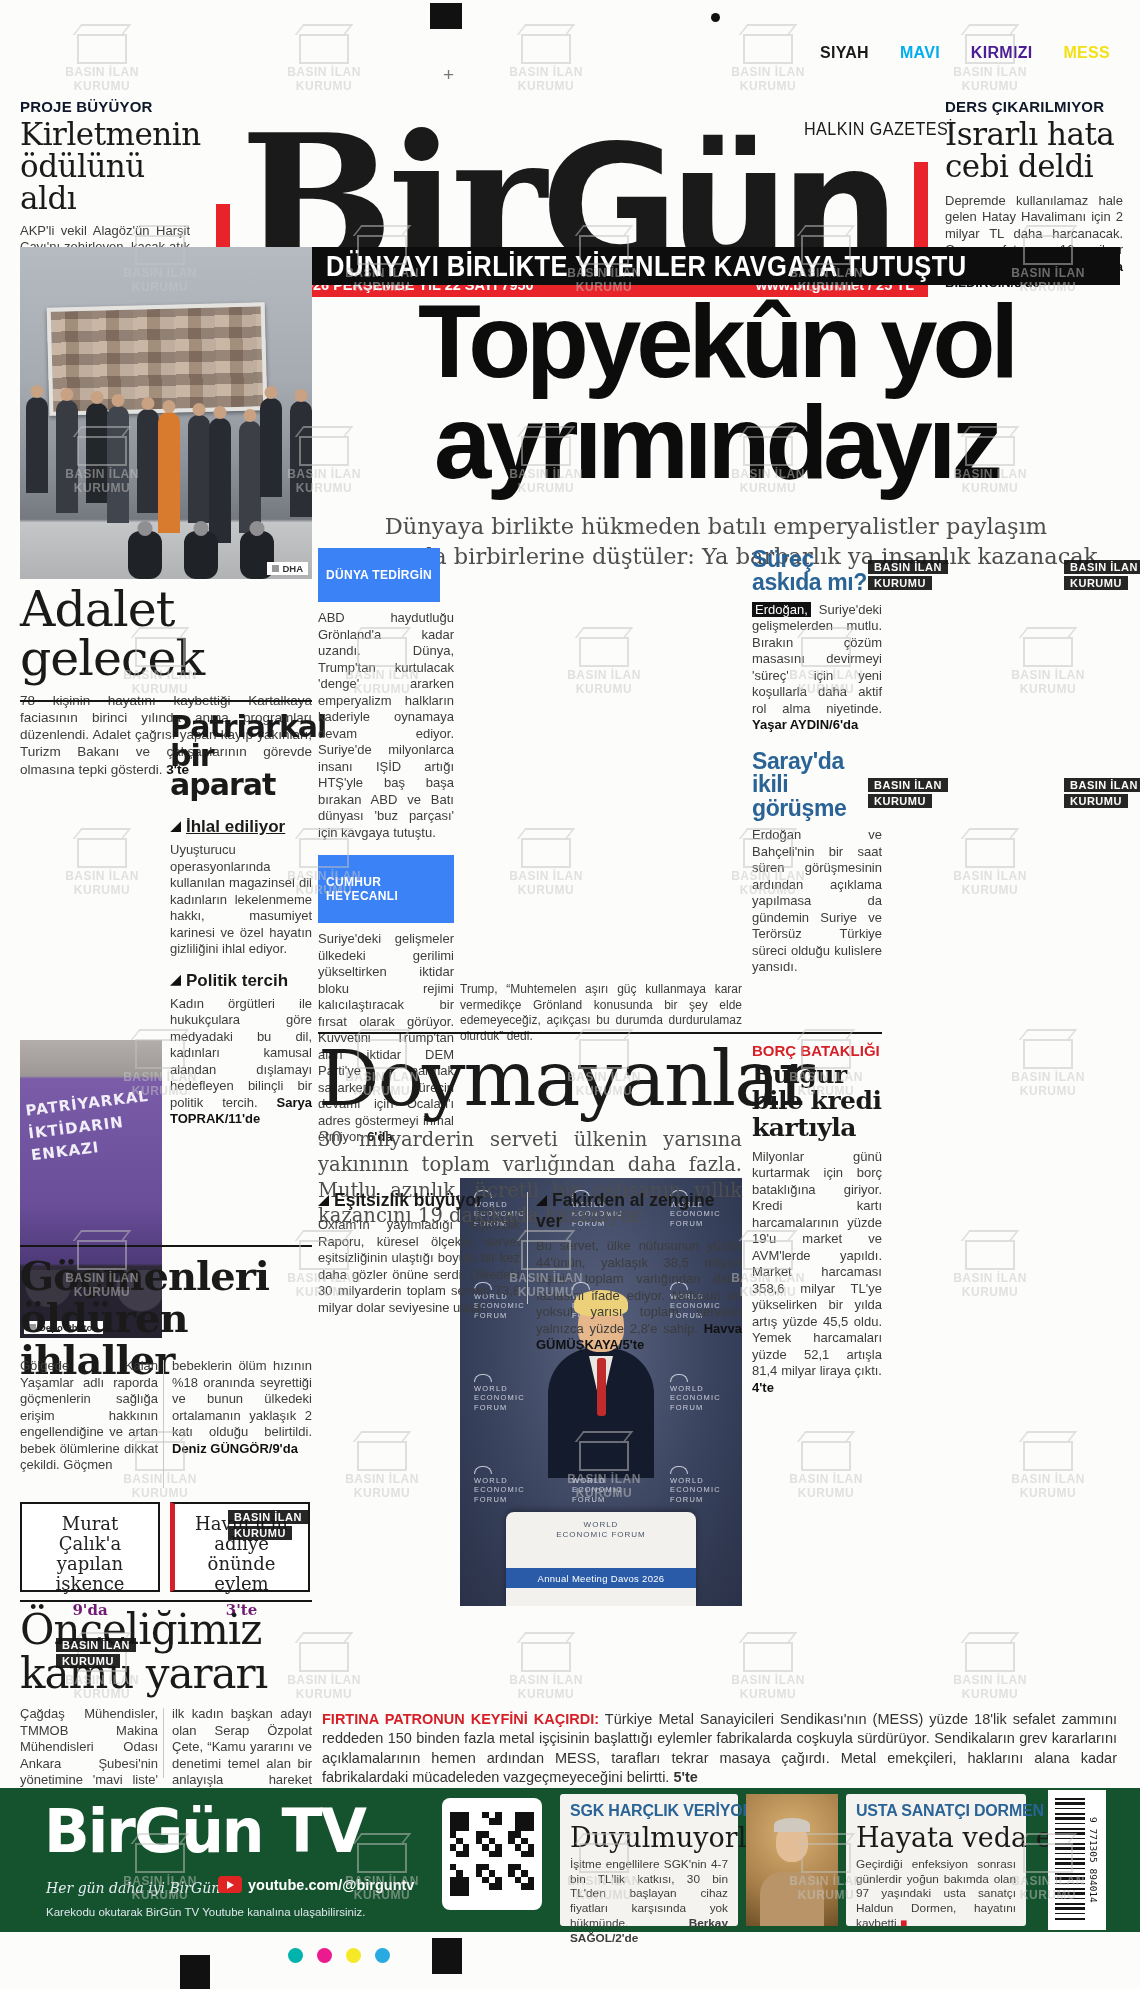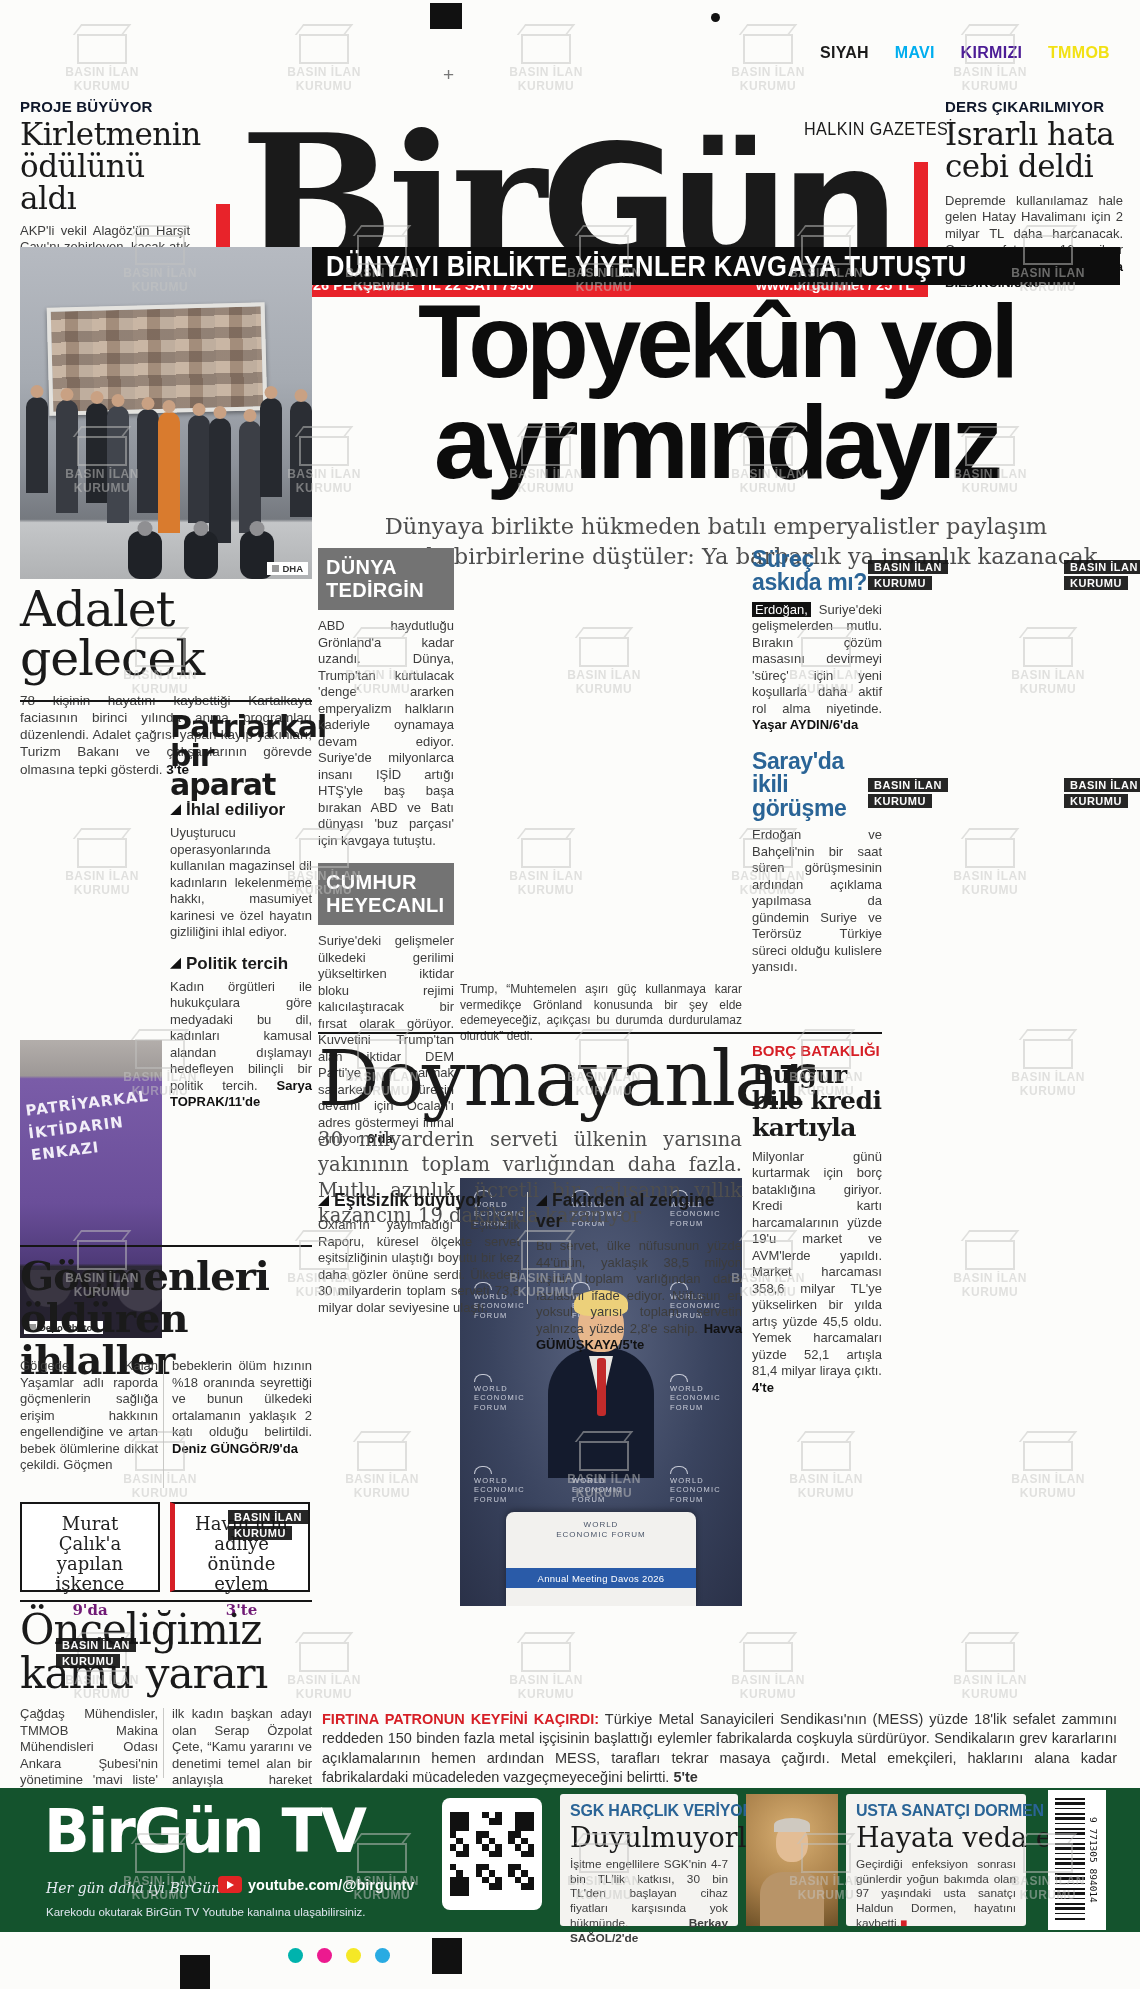--- a/index.html
+++ b/index.html
@@ -4,22 +4,22 @@
 <style>
   html,body{margin:0;padding:0;background:#888;}
   #page{position:relative;width:1140px;height:1989px;margin:0 auto;background:#fcfcfa;
         font-family:"Liberation Sans",sans-serif;color:#1a1a1a;overflow:hidden;}
   .abs{position:absolute;}
   .serif{font-family:"DejaVu Serif","Liberation Serif",serif;}
   .cond{transform:scaleX(.88);transform-origin:left center;}
   .body-txt{font-size:13px;line-height:1.27;color:#3d3d3d;text-align:justify;}
   .body-txt b{color:#111;}
   .kicker{font-weight:bold;font-size:15px;letter-spacing:.2px;color:#0f172a;}
-  .chip-kicker{background:#737373;color:#fff;font-weight:bold;font-size:20px;
-               padding:8px 8px;display:inline-block;letter-spacing:.3px;}
+  .chip-kicker{background:#3b82f6;color:#fff;font-weight:bold;font-size:12px;
+               padding:20px 8px;display:inline-block;letter-spacing:.3px;}
   .blue-head{color:#2a6496;font-weight:bold;font-size:23px;line-height:1.02;letter-spacing:-.4px;}
   .red{color:#d61f26;}
   .tri{display:inline-block;width:11px;height:11px;background:#111;
        clip-path:polygon(0 100%,100% 0,100% 100%);margin-right:5px;}
   .photo{overflow:hidden;position:relative;}
   .credit{position:absolute;background:#fff;color:#333;font-size:9.5px;font-weight:bold;
           padding:1px 5px;display:flex;align-items:center;gap:3px;}
   .credit i{width:7px;height:7px;background:#999;display:inline-block;}
   .hl{background:#111;color:#fff;padding:0 3px;}
   .vline{width:1px;background:#c9c9c6;}
@@ -58,21 +58,21 @@
 <div id="page">
 
   <div class="abs" style="left:430px;top:3px;width:32px;height:26px;background:#111;"></div>
   <div class="abs" style="left:711px;top:13px;width:9px;height:9px;border-radius:50%;background:#111;"></div>
   <div class="abs" style="left:443px;top:64px;font-size:19px;color:#777;">+</div>
 
   <div class="abs" style="left:820px;top:44px;width:290px;display:flex;justify-content:space-between;font-weight:bold;font-size:16px;letter-spacing:.3px;">
     <span style="color:#1a1a1a;">SIYAH</span>
     <span style="color:#00aeef;">MAVI</span>
     <span style="color:#4c1d95;">KIRMIZI</span>
-    <span style="color:#f2e114;">TMMOB</span>
+    <span style="color:#f2e114;">MESS</span>
   </div>
 
   <div class="abs" style="left:20px;top:98px;width:170px;">
     <div class="kicker">PROJE BÜYÜYOR</div>
     <div class="serif" style="font-size:31px;line-height:1.03;margin-top:4px;letter-spacing:-.5px;">Kirletmenin ödülünü aldı</div>
     <p class="body-txt" style="margin:8px 0 0;">
       <span>AKP'li vekil Alagöz'ün Harşit Çayı'nı zehirleyen, kaçak atık havuzları inşa ettiği bakır madeninin genişletilmesi projesine onay çıktı. </span><b>İlayda SORKU/3'te</b>
     </p>
   </div>
 
@@ -180,21 +180,21 @@
         <i></i>
         <span>Depo Photos</span>
       </div>
   </div>
 
   <div class="abs" style="left:170px;top:712px;width:142px;">
     <div style="font-weight:bold;font-size:30px;line-height:.97;letter-spacing:-1px;font-family:'DejaVu Sans',sans-serif;">
       <div>Patriarkal</div>
       <div>bir aparat</div>
     </div>
-    <div style="margin-top:1px;font-weight:bold;font-size:17px;"><span class="tri"></span><span>İhlal ediliyor</span></div>
+    <div style="margin-top:18px;font-weight:bold;font-size:17px;text-decoration:underline;"><span class="tri"></span><span>İhlal ediliyor</span></div>
     <p class="body-txt" style="margin:5px 0 0;">Uyuşturucu operasyonlarında kullanılan magazinsel dil kadınların lekelenmeme hakkı, masumiyet karinesi ve özel hayatın gizliliğini ihlal ediyor.</p>
     <div style="margin-top:13px;font-weight:bold;font-size:17px;"><span class="tri"></span><span>Politik tercih</span></div>
     <p class="body-txt" style="margin:5px 0 0;">
       <span>Kadın örgütleri ile hukukçulara göre medyadaki bu dil, kadınları kamusal alandan dışlamayı hedefleyen bilinçli bir politik tercih. </span><b>Sarya TOPRAK/11'de</b>
     </p>
   </div>
 
   <div class="abs" style="left:318px;top:548px;width:136px;">
     <div class="chip-kicker">DÜNYA TEDİRGİN</div>
     <p class="body-txt" style="margin:8px 0 0;">ABD haydutluğu Grönland'a kadar uzandı. Dünya, Trump'tan kurtulacak 'denge' ararken emperyalizm halkların kaderiyle oynamaya devam ediyor. Suriye'de milyonlarca insanı IŞİD artığı HTŞ'yle baş başa bırakan ABD ve Batı dünyası 'buz parçası' için kavgaya tutuştu.</p>

